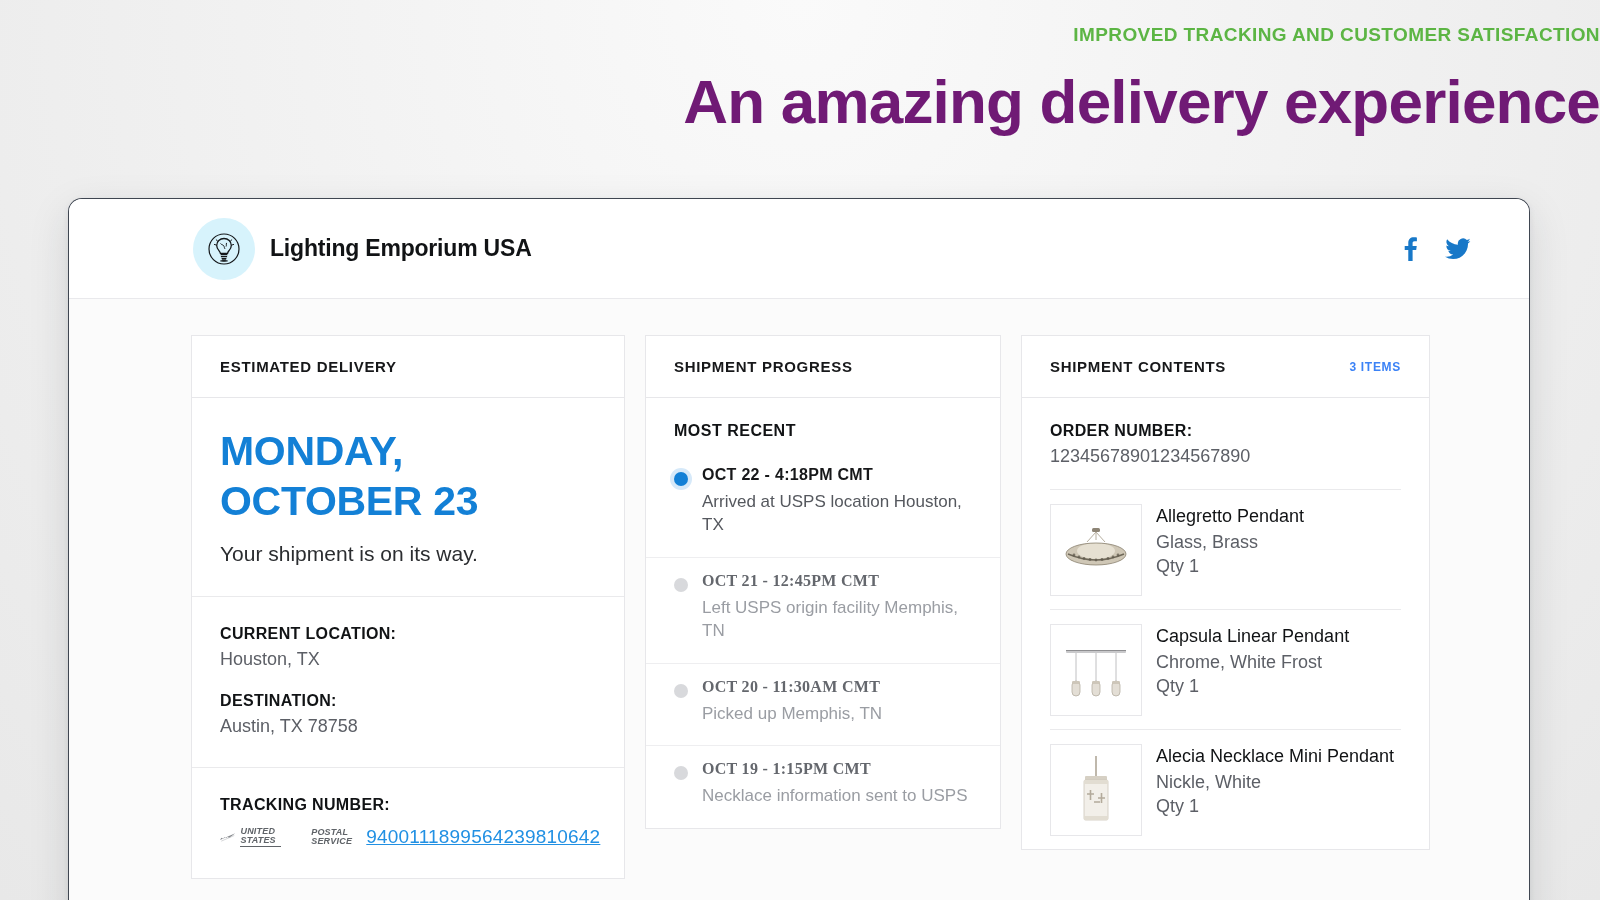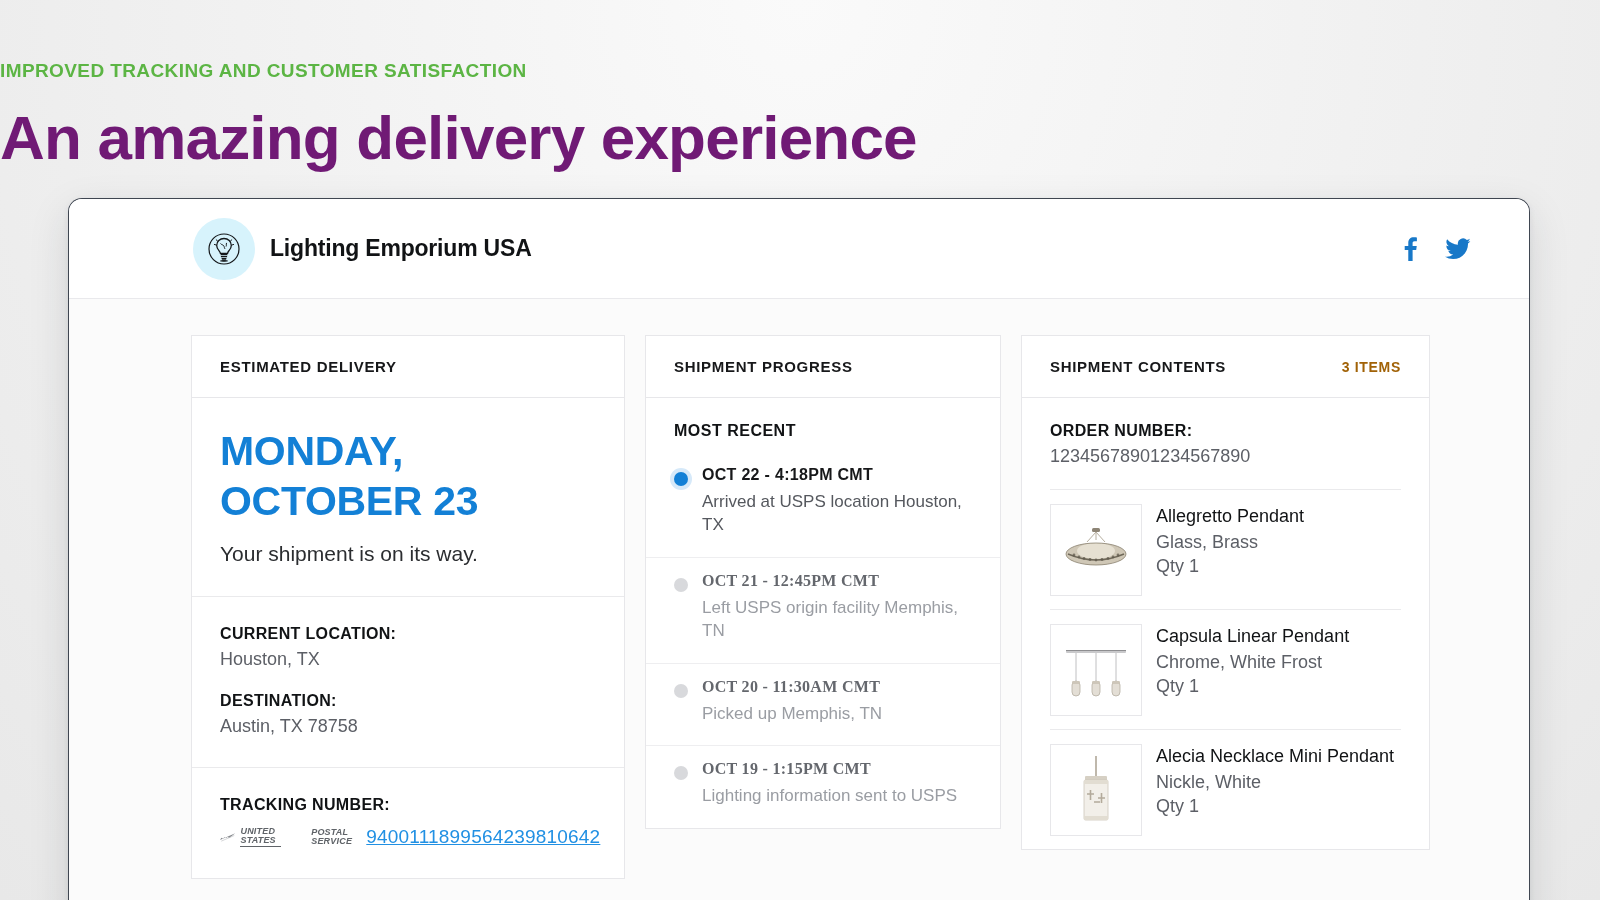--- a/index.html
+++ b/index.html
@@ -7,21 +7,21 @@
     width:1600px; height:900px;
     overflow:hidden;
     font-family:"Liberation Sans", sans-serif;
     background:#f1f1f1;
   }
   body {
     background: radial-gradient(ellipse at 50% 0%, #fafafa 0%, #f0f0f0 55%, #e8e8e8 100%);
   }
 
   
-  .hero { padding-top:60px; text-align:left; }
+  .hero { padding-top:24px; text-align:right; }
   .eyebrow {
     font-size:19px; font-weight:700; letter-spacing:0.4px;
     color:#5cb544; text-transform:uppercase; line-height:1.2;
   }
   .headline {
     margin-top:22px;
     font-size:62px; font-weight:700; letter-spacing:-0.8px;
     color:#701a75; line-height:1.06;
   }
 
@@ -77,22 +77,22 @@
     height:62px; display:flex; align-items:center;
     padding:0 28px;
     border-bottom:1px solid #e7e7ea;
     justify-content:space-between;
   }
   .panel-title {
     font-size:15px; font-weight:700; letter-spacing:0.7px;
     color:#17181a; text-transform:uppercase;
   }
   .panel-meta {
-    font-size:14px; font-weight:700; letter-spacing:0.7px;
-    color:#a16207; text-transform:uppercase;
+    font-size:12px; font-weight:700; letter-spacing:0.7px;
+    color:#3b82f6; text-transform:uppercase;
   }
 
   
   .p-delivery { width:434px; }
   .section { padding:28px 28px 30px 28px; border-bottom:1px solid #eaeaec; }
   .section:last-child { border-bottom:none; }
   .eta-date {
     font-size:41px; font-weight:700; color:#1380d6;
     line-height:1.22; letter-spacing:-0.3px;
   }
@@ -278,21 +278,21 @@
         <div>
           <div class="prog-time">OCT 20 - 11:30AM CMT</div>
           <div class="prog-desc">Picked up Memphis, TN</div>
         </div>
       </div>
 
       <div class="prog-item is-past">
         <span class="dot past"></span>
         <div>
           <div class="prog-time">OCT 19 - 1:15PM CMT</div>
-          <div class="prog-desc">Lighting information sent to USPS</div>
+          <div class="prog-desc">Necklace information sent to USPS</div>
         </div>
       </div>
     </section>
 
     <section class="panel p-contents">
       <div class="panel-head">
         <span class="panel-title">SHIPMENT CONTENTS</span>
         <span class="panel-meta">3 ITEMS</span>
       </div>
 

